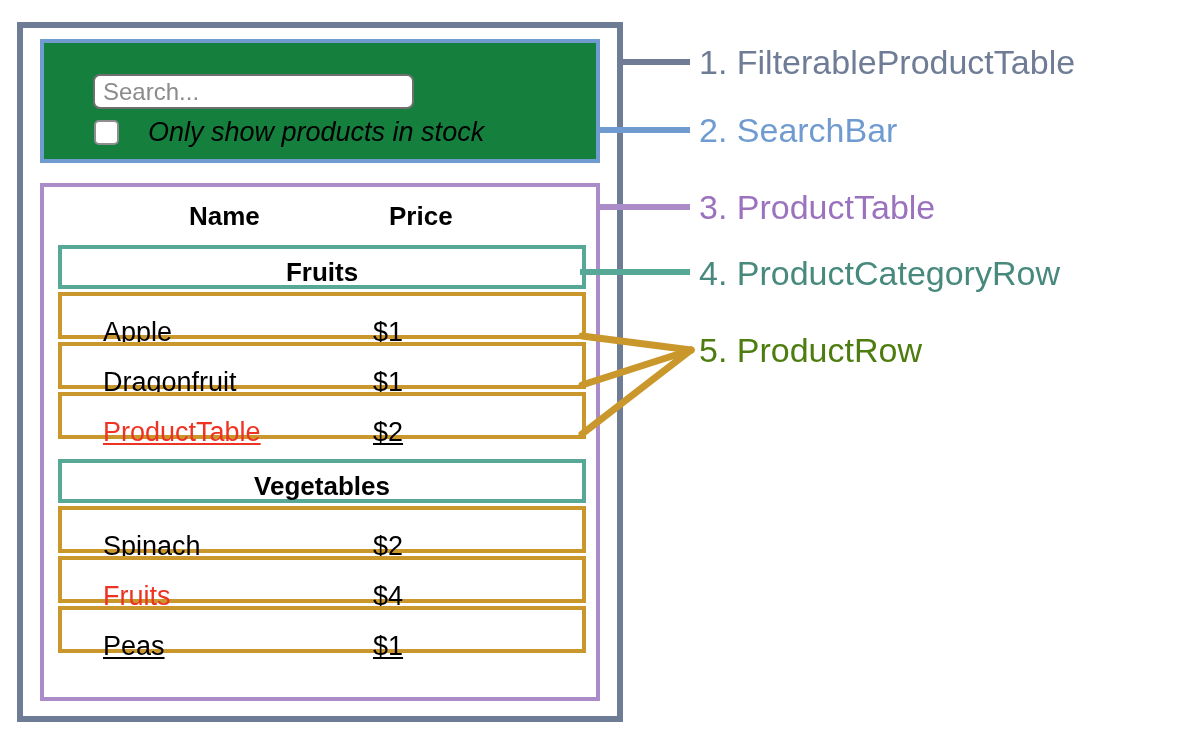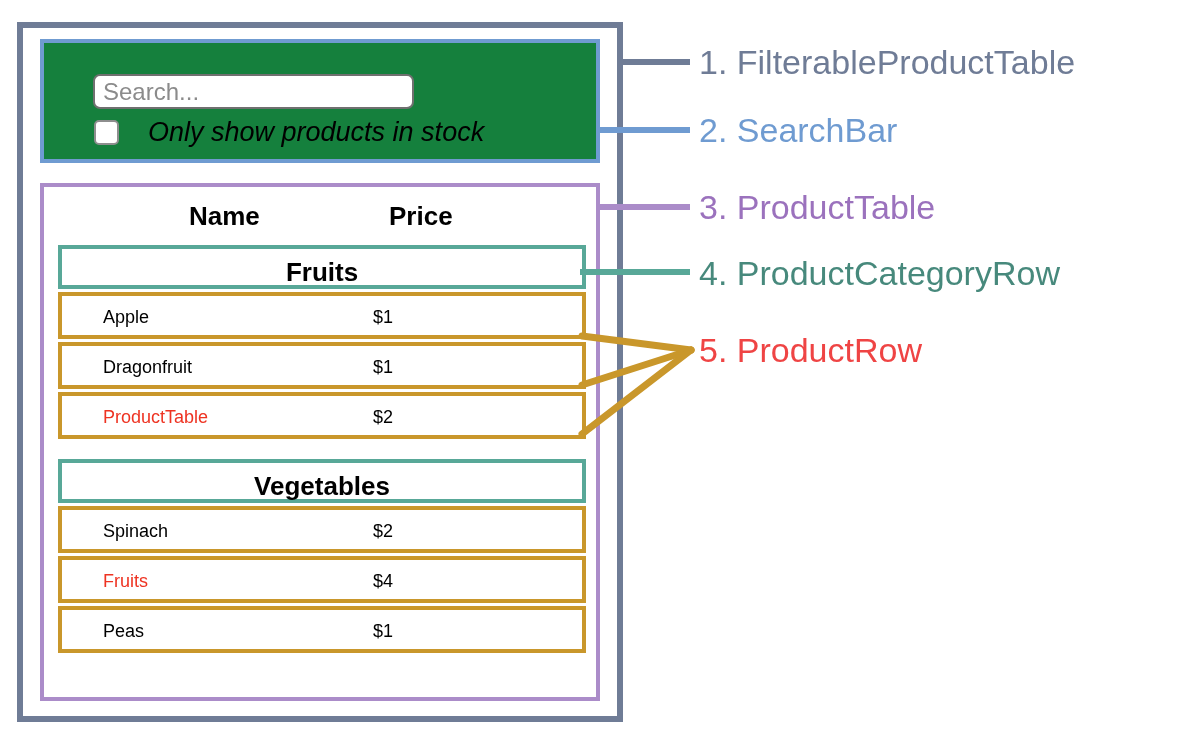--- a/index.html
+++ b/index.html
@@ -164,44 +164,45 @@
     position: relative;
     width: 528px;
     height: 47px;
     border: 4px solid #c9972b;
     background: #ffffff;
     box-sizing: border-box;
     margin-bottom: 3px;
   }
   .product-row .cell {
     position: absolute;
-    top: 12px;
-    font-size: 18px;
-    line-height: 1;
-    color: #000000;
+    top: 23px;
+    font-size: 27px;
+    line-height: 1;
+    color: #000000;
+    text-decoration: underline;
   }
   .product-row .cell-name  { left: 41px; }
   .product-row .cell-price { left: 311px; }
   .product-row .out-of-stock { color: #ee3322; }
 
   .group-gap { height: 17px; }
 
   
   .legend-item {
     position: absolute;
     font-size: 34px;
     line-height: 1;
     white-space: nowrap;
     z-index: 6;
   }
   .legend-1 { left: 699px; top: 45px;  color: #6f7c96; text-align: center; }
   .legend-2 { left: 699px; top: 113px; color: #6f9bd1; }
   .legend-3 { left: 699px; top: 190px; color: #9b72bd; }
   .legend-4 { left: 699px; top: 256px; color: #47897c; }
-  .legend-5 { left: 699px; top: 333px; color: #ef4444; }
+  .legend-5 { left: 699px; top: 333px; color: #4d7c0f; }
 </style>
 </head>
 <body>
 
 <div id="stage">
 
   <svg id="leaders" viewBox="0 0 1200 744" width="1200" height="744" xmlns="http://www.w3.org/2000/svg">
 
     <path d="M 620 62 L 690 62" stroke="#6f7c96" stroke-width="6" fill="none"></path>
 

